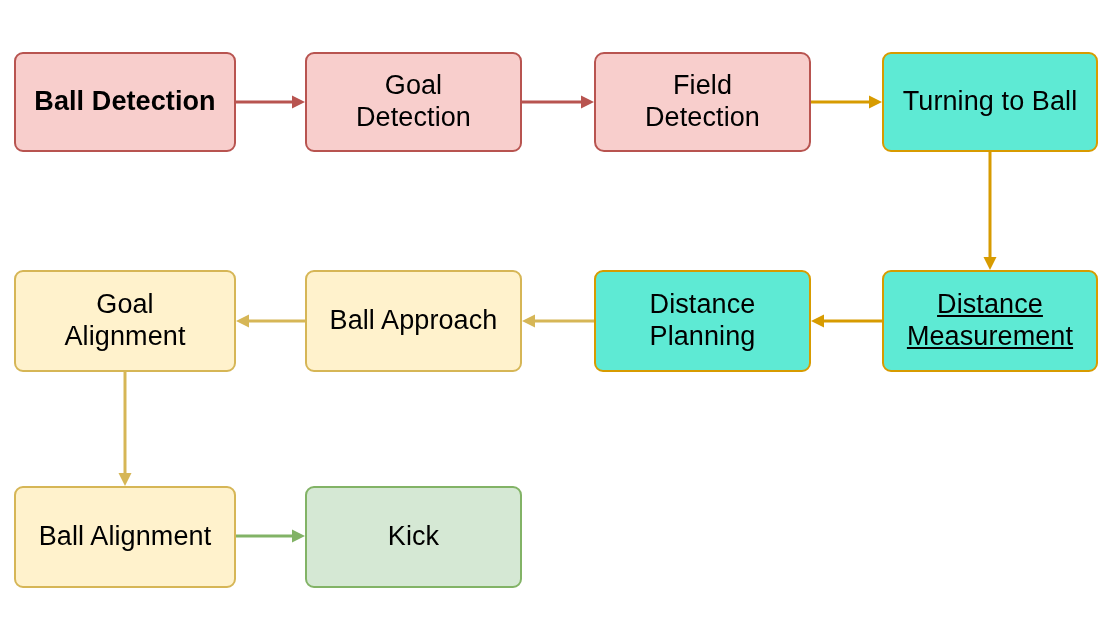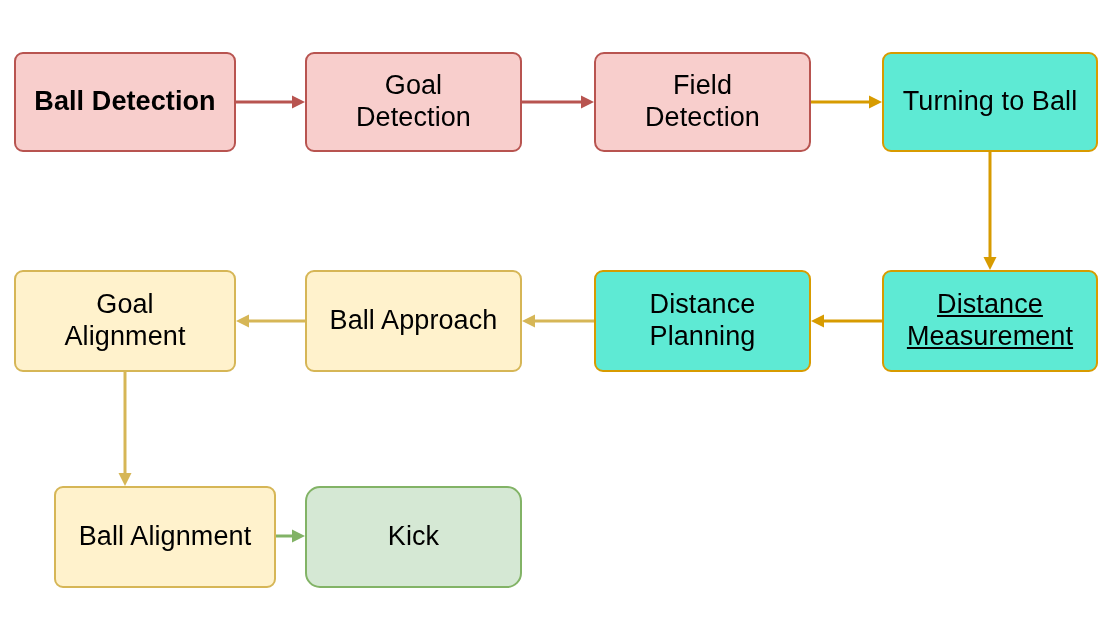--- a/index.html
+++ b/index.html
@@ -96,15 +96,15 @@
     <div class="node pink" style="left: 594px; top: 52px; width: 217px; height: 100px; border-radius: 10px;"><span>Field
 Detection</span></div>
     <div class="node peach" style="left: 882px; top: 52px; width: 216px; height: 100px;"><span>Turning to Ball</span></div>
     <div class="node yellow" style="left: 14px; top: 270px; width: 222px; height: 102px;"><span>Goal
 Alignment</span></div>
     <div class="node yellow" style="left: 305px; top: 270px; width: 217px; height: 102px;"><span>Ball Approach</span></div>
     <div class="node peach" style="left: 594px; top: 270px; width: 217px; height: 102px;"><span>Distance
 Planning</span></div>
     <div class="node peach" style="left: 882px; top: 270px; width: 216px; height: 102px; text-decoration: underline;"><span>Distance
 Measurement</span></div>
-    <div class="node yellow" style="left: 14px; top: 486px; width: 222px; height: 102px; margin-left: 40px;"><span>Ball Alignment</span></div>
-    <div class="node green" style="left: 305px; top: 486px; width: 217px; height: 102px; border-radius: 15px;"><span>Kick</span></div>
+    <div class="node yellow" style="left: 14px; top: 486px; width: 222px; height: 102px;"><span>Ball Alignment</span></div>
+    <div class="node green" style="left: 305px; top: 486px; width: 217px; height: 102px;"><span>Kick</span></div>
   </div>
 
 </body></html>

